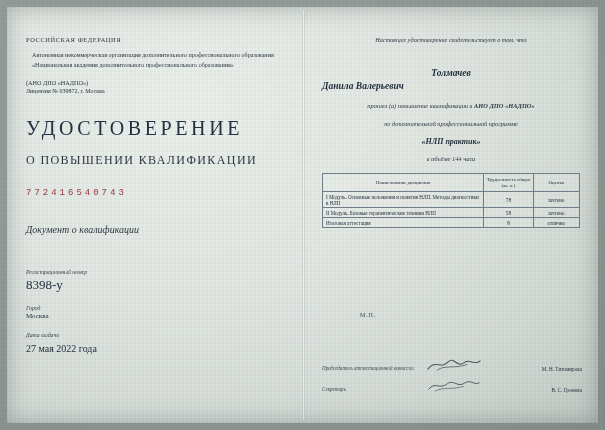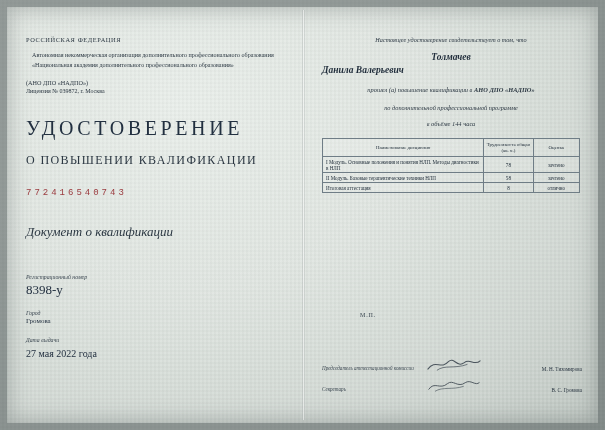--- a/index.html
+++ b/index.html
@@ -103,21 +103,21 @@
   }
   .serial {
     margin-top: 20px;
     font-size: 9px;
     letter-spacing: 3px;
     color: #9b3b3f;
     font-family: Liberation Mono, monospace;
   }
   .doc-kind {
     margin-top: 26px;
-    font-size: 13px;
+    font-size: 10px;
     font-style: italic;
     color: #2b3742;
   }
 
   .reg-label {
     margin-top: 34px;
     font-size: 5.8px;
     font-style: italic;
     color: #3a4650;
   }
@@ -151,21 +151,21 @@
 
   
   .r-intro {
     margin-top: 14px;
     text-align: center;
     font-size: 6.2px;
     font-style: italic;
     color: #2b3742;
   }
   .r-surname {
-    margin-top: 9px;
+    margin-top: 25px;
     text-align: center;
     font-size: 9.5px;
     font-style: italic;
     font-weight: bold;
     color: #1f2c3a;
   }
   .r-name {
     margin-top: 3px;
     text-align: left;
     font-size: 9.5px;
@@ -302,41 +302,42 @@
     <div class="subtitle">О ПОВЫШЕНИИ КВАЛИФИКАЦИИ</div>
 
     <div class="serial">772416540743</div>
 
     <div class="doc-kind">Документ о квалификации</div>
 
     <div class="reg-label">Регистрационный номер</div>
     <div class="reg-value">8398-у</div>
 
     <div class="city-label">Город</div>
-    <div class="city-value">Громова</div>
+    <div class="city-value">Москва</div>
 
     <div class="date-label">Дата выдачи</div>
     <div class="date-value">27 мая 2022  года</div>
 
   </div>
 
   <div class="page page-right">
 
     <div class="r-intro">Настоящее удостоверение свидетельствует о том, что</div>
 
     <div class="r-surname">Толмачев</div>
     <div class="r-name">Данила Валерьевич</div>
 
     <div class="r-line">
       <span>прошел (а) повышение квалификации в</span>
       <b>АНО ДПО «НАДПО»</b>
     </div>
 
     <div class="r-program-label">по дополнительной профессиональной программе</div>
 
+    <div class="r-program">«НЛП практик»</div>
 
     <div class="r-volume">в объёме 144 часа</div>
 
     <table class="disciplines">
       <thead>
         <tr>
           <th class="col-name">Наименование дисциплин</th>
           <th class="col-hours">Трудоемкость общая (ак. ч.)</th>
           <th class="col-mark">Оценка</th>
         </tr>

